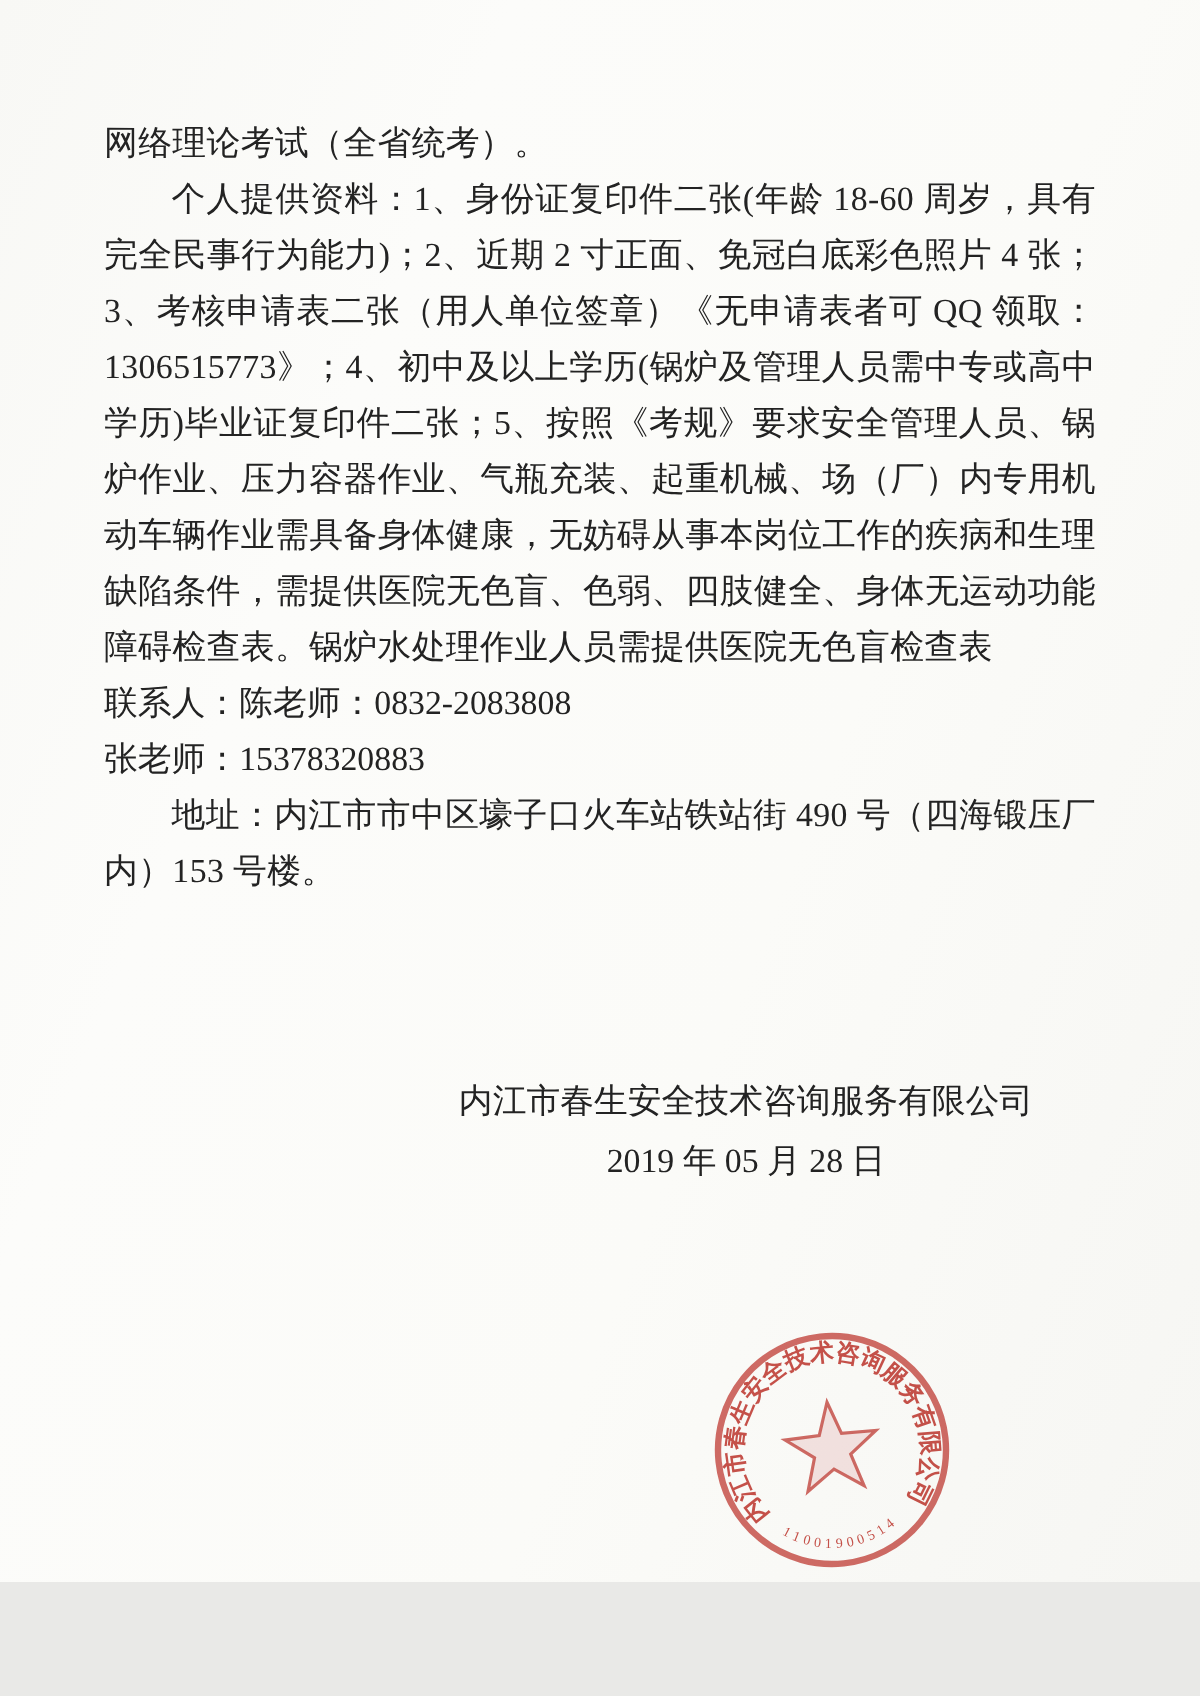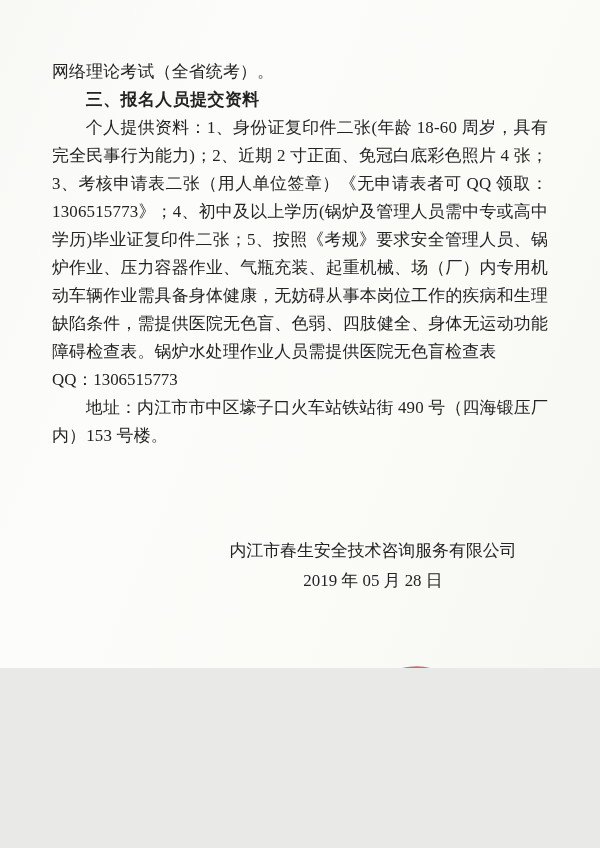--- a/index.html
+++ b/index.html
@@ -3,21 +3,21 @@
 <meta charset="utf-8">
 <style>
   html, body { margin: 0; padding: 0; }
   body {
     width: 600px; height: 848px;
     background: #e9e9e7;
     font-family: "Liberation Serif", "DejaVu Serif", serif;
   }
   .page {
     position: relative;
-    width: 600px; height: 668px;
+    width: 600px; height: 791px;
     box-sizing: border-box;
     padding: 58px 52px 0 52px;
     background: linear-gradient(112deg, #f8f8f5 0%, #fcfcfa 28%, #fbfbf8 62%, #f6f6f3 100%);
     color: #232323;
     font-size: 16.9px;
     line-height: 28px;
     overflow: hidden;
   }
   .page p { margin: 0; }
   .body-par {
@@ -56,28 +56,28 @@
   .serial-text { font-size: 7px; letter-spacing: 2.2px; }
 </style>
 </head>
 <body>
 
 <div class="page">
 
   <p class="body-par">网络理论考试（全省统考）。</p>
 
 
-  <p class="heading">三、报名人员提交资料</p>
 
   <p class="body-par indent">个人提供资料：1、身份证复印件二张(年龄 18-60 周岁，具有完全民事行为能力)；2、近期 2 寸正面、免冠白底彩色照片 4 张；3、考核申请表二张（用人单位签章）《无申请表者可 QQ 领取：1306515773》；4、初中及以上学历(锅炉及管理人员需中专或高中学历)毕业证复印件二张；5、按照《考规》要求安全管理人员、锅炉作业、压力容器作业、气瓶充装、起重机械、场（厂）内专用机动车辆作业需具备身体健康，无妨碍从事本岗位工作的疾病和生理缺陷条件，需提供医院无色盲、色弱、四肢健全、身体无运动功能障碍检查表。锅炉水处理作业人员需提供医院无色盲检查表</p>
 
 
+  <p class="contact-1">联系人：陈老师：0832-2083808</p>
 
+  <p class="contact-2">张老师：15378320883</p>
 
-  <p class="contact-3">QQ：1306515773</p>
 
   <p class="body-par indent">地址：内江市市中区壕子口火车站铁站街 490 号（四海锻压厂内）153 号楼。</p>
 
   <div class="footer">
     <p>内江市春生安全技术咨询服务有限公司</p>
     <p>2019 年 05 月 28 日</p>
   </div>
 
   <svg class="stamp" viewBox="0 0 140 140">
     <defs>

